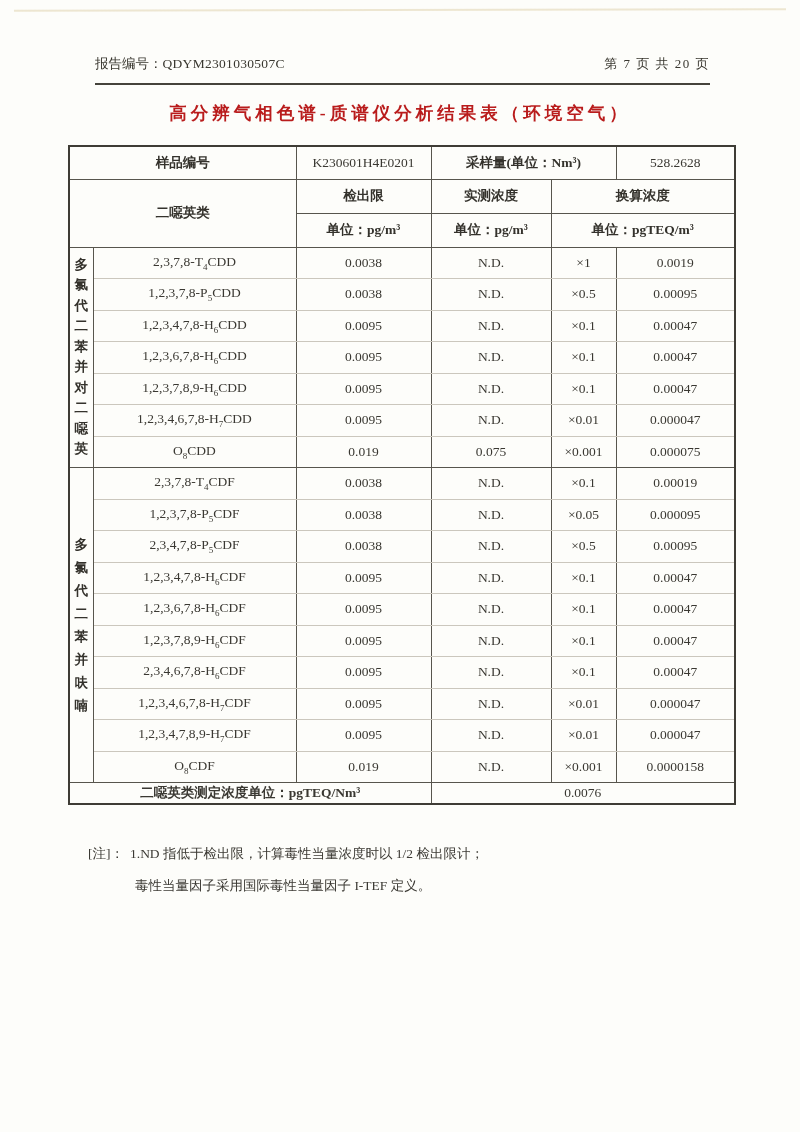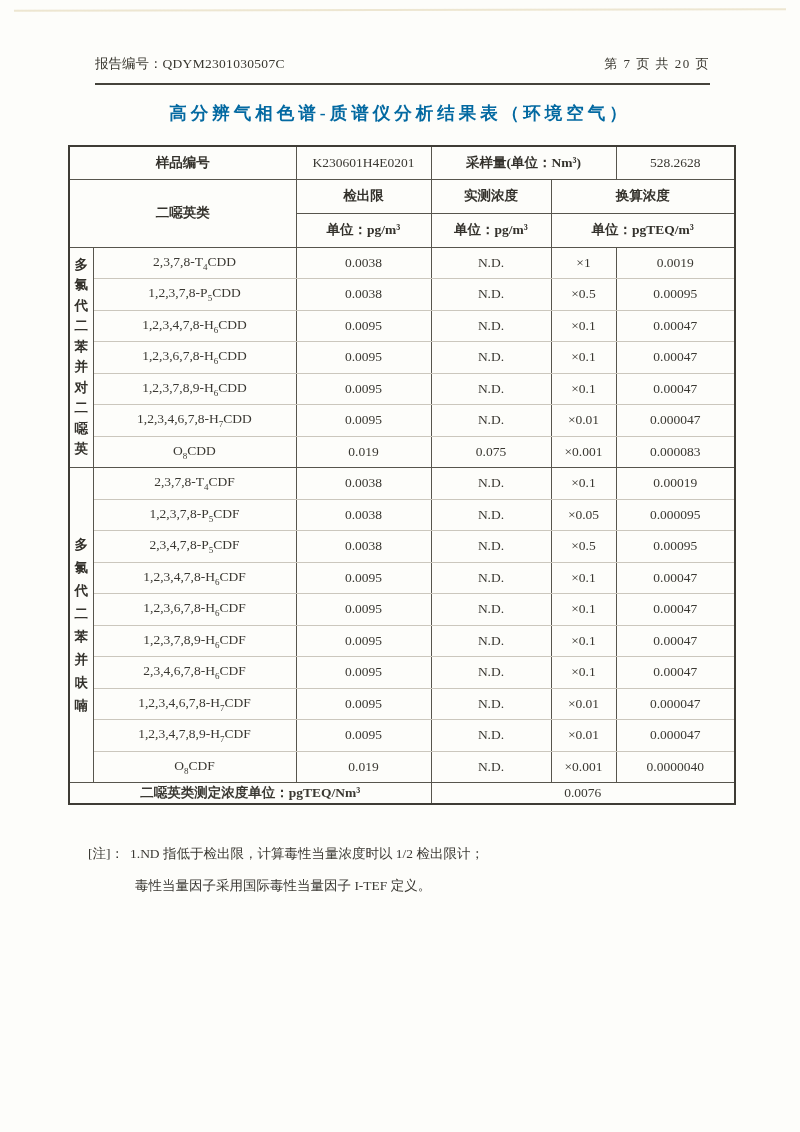--- a/index.html
+++ b/index.html
@@ -21,21 +21,21 @@
   .report-no { font-size: 13.5px; color: #39372f; }
   .report-no .num { letter-spacing: 0.3px; }
   .page-indicator { font-size: 13px; letter-spacing: 1.5px; color: #39372f; }
   .header-rule {
     position: absolute; left: 95px; top: 83px; width: 615px; height: 2px;
     background: #45433b;
   }
   .doc-title {
     position: absolute; left: 0; top: 101px; width: 800px;
     text-align: center; font-size: 17.5px; font-weight: bold;
-    letter-spacing: 4px; color: #0369a1;
+    letter-spacing: 4px; color: #b91c1c;
   }
   table.results-table {
     position: absolute; left: 68px; top: 145px; width: 666px;
     border-collapse: collapse; table-layout: fixed;
     border: 2px solid #3e3c35;
   }
   .results-table td {
     padding: 0; text-align: center; vertical-align: middle;
     border: 1px solid #57554d; overflow: hidden;
   }
@@ -156,21 +156,21 @@
     <td>0.0095</td>
     <td>N.D.</td>
     <td class="factor-cell">×0.01</td>
     <td>0.000047</td>
   </tr>
         <tr class="data-row group-end">
     <td class="name-cell"><span>O</span><sub>8</sub><span>CDD</span></td>
     <td>0.019</td>
     <td>0.075</td>
     <td class="factor-cell">×0.001</td>
-    <td>0.000083</td>
+    <td>0.000075</td>
   </tr>
         <tr class="data-row group-start">
     <td class="group-cell" rowspan="10">
             <div class="vtext g1">多氯代二苯并呋喃</div>
           </td>
           <td class="name-cell"><span>2,3,7,8-T</span><sub>4</sub><span>CDF</span></td>
     <td>0.0038</td>
     <td>N.D.</td>
     <td class="factor-cell">×0.1</td>
     <td>0.00019</td>
@@ -229,21 +229,21 @@
     <td>0.0095</td>
     <td>N.D.</td>
     <td class="factor-cell">×0.01</td>
     <td>0.000047</td>
   </tr>
         <tr class="data-row group-end">
     <td class="name-cell"><span>O</span><sub>8</sub><span>CDF</span></td>
     <td>0.019</td>
     <td>N.D.</td>
     <td class="factor-cell">×0.001</td>
-    <td>0.0000040</td>
+    <td>0.0000158</td>
   </tr>
       </tbody>
     <tbody>
       <tr class="footer-row">
         <td colspan="3" class="footer-label">二噁英类测定浓度单位：pgTEQ/Nm³</td>
         <td colspan="3" class="footer-value">0.0076</td>
       </tr>
     </tbody>
   </table>
 

